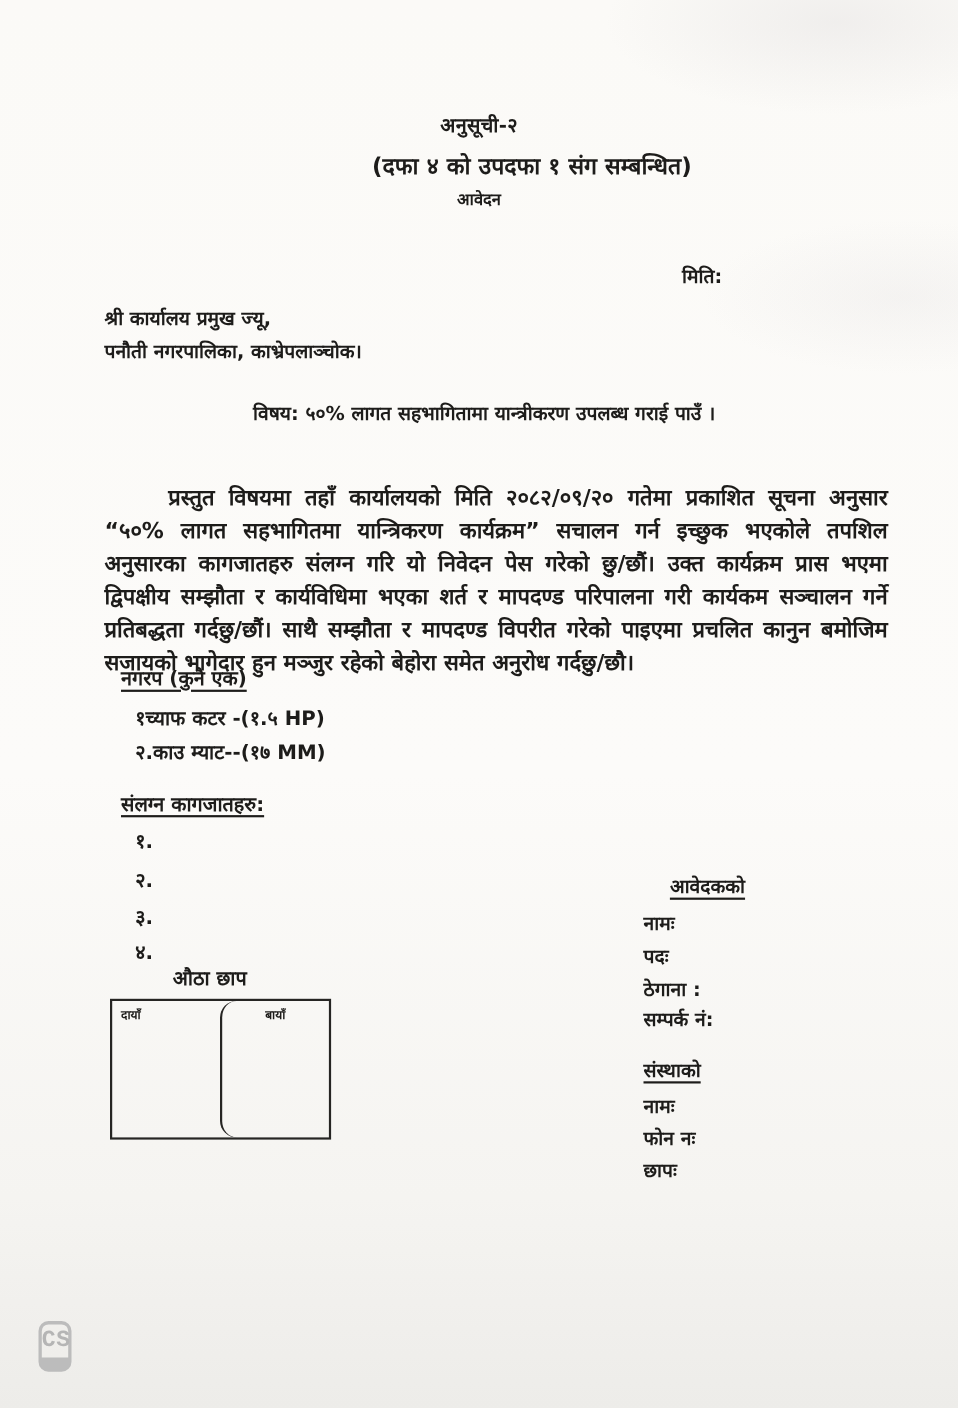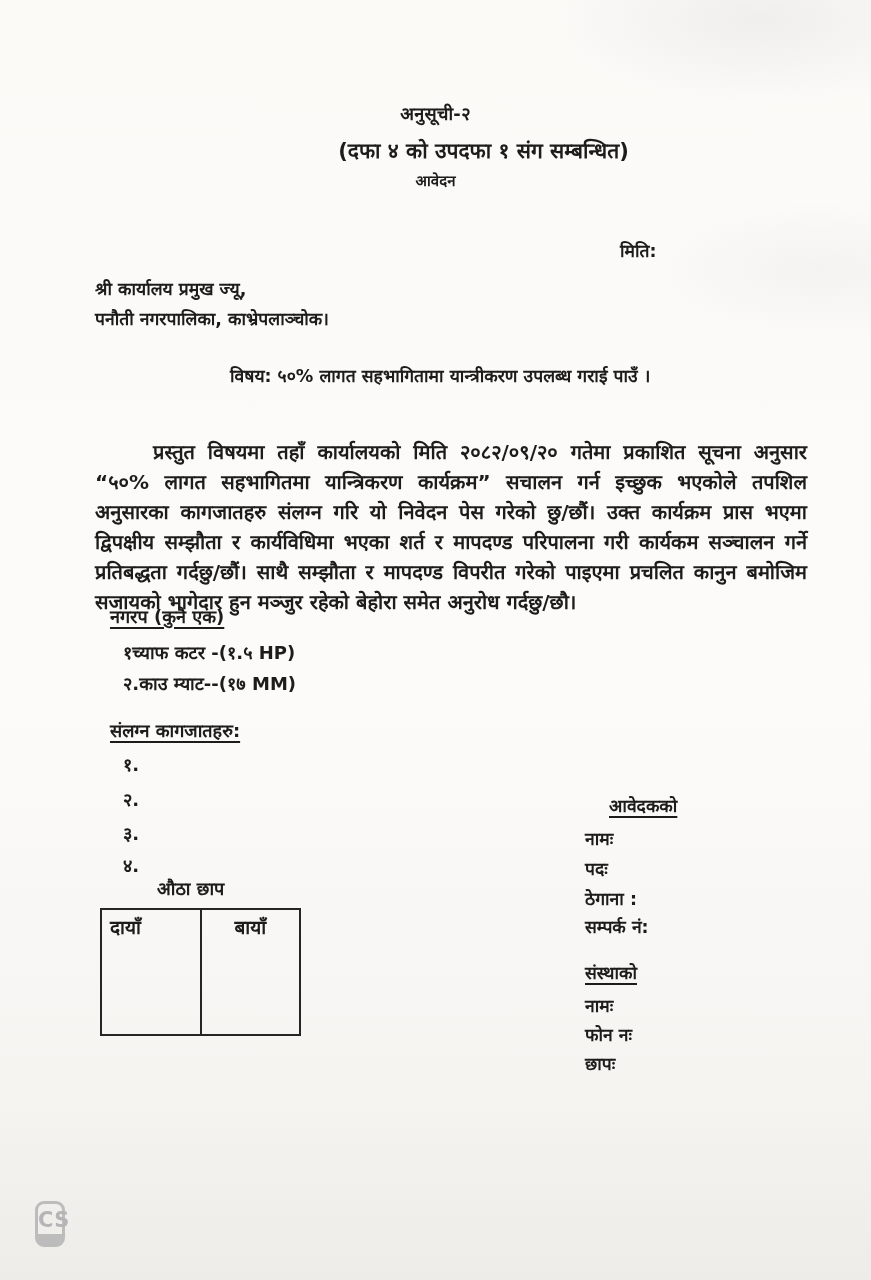--- a/index.html
+++ b/index.html
@@ -38,27 +38,28 @@
     margin-top:20px;
   }
   .list-num { font-size:18px; font-weight:600;margin-left:11px; }
   .thumb-box {
     left:100px; top:908px; width:201px; height:128px;
     border:2px solid #262523;
     display:flex;
   }
   .thumb-cell {
     flex:1; padding:4px 8px;
-    font-size:19px; font-weight:600;
+    font-size:11px; font-weight:600;border-radius:15px;
   }
   .thumb-cell + .thumb-cell { border-left:2px solid #262523;text-align:center; }
   .footer-badge {
     left:35px; top:1201px; width:30px; height:46px;
     border:3px solid #bcbcbc; border-radius:9px;
     background:transparent;
+    font-family:Liberation Mono, monospace;
   }
   .footer-badge .cs-letters {
     display:block; text-align:center;
     font-size:21px; font-weight:700; line-height:32px;
     color:#b5b5b5; letter-spacing:0.5px;
   }
   .footer-badge .cs-bar {
     position:absolute; left:-1px; right:-1px; bottom:-1px; height:11px;
     background:#bcbcbc; border-radius:0 0 5px 5px;
   }

